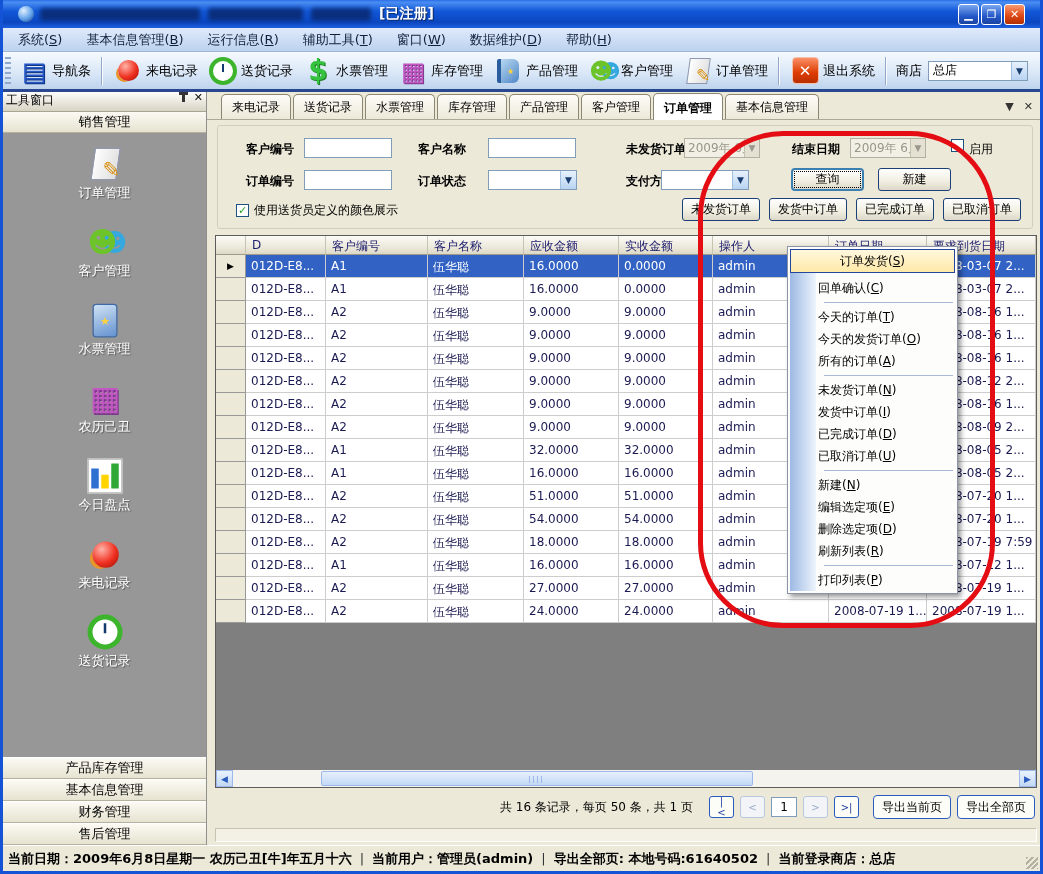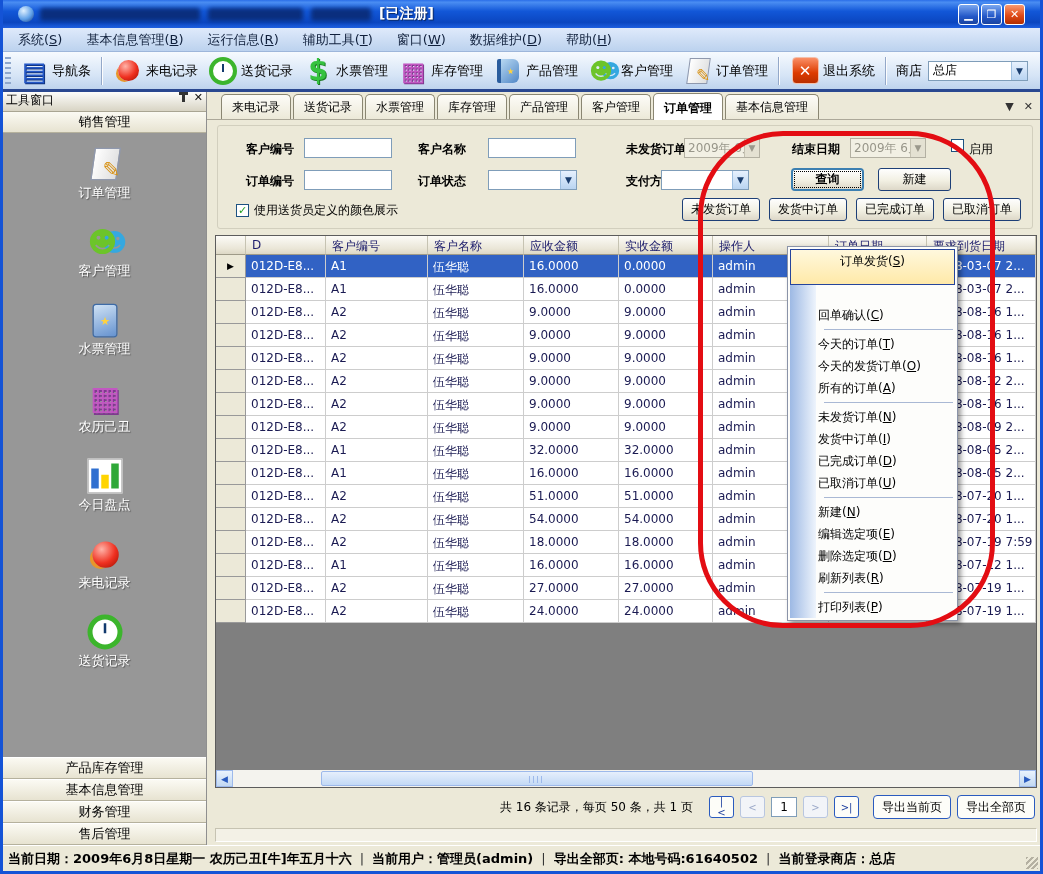--- a/index.html
+++ b/index.html
@@ -71,21 +71,21 @@
   .datecombo{height:20px;border:1px solid #b3b0a2;background:#f2f0e4;color:#98968a;font-size:12px;
      display:flex;align-items:center;}
   .datecombo .dval{flex:1;padding-left:3px;white-space:nowrap;overflow:hidden;}
   .datecombo .arrow{width:15px;height:18px;background:#e4e1d2;border-left:1px solid #c5c2b2;color:#9a988c;
      font-size:9px;display:flex;align-items:center;justify-content:center;}
   .cb{width:13px;height:13px;border:1px solid #1d5281;background:#fff;display:inline-flex;
      align-items:center;justify-content:center;font-size:11px;color:#21a121;font-weight:bold;flex:0 0 auto;}
   .cb.checked::before{content:"✓";}
   .xpbtn{height:23px;padding:0 8px;font-size:12px;color:#000;border:1px solid #1d3f77;border-radius:3px;
      background:linear-gradient(#fefefe,#f2f0e3 55%,#ddd8c8);display:inline-flex;align-items:center;justify-content:center;white-space:nowrap;}
-  .xpbtn.focus{outline:1px dotted #000;outline-offset:-4px;border:2px solid #3c7fb1;border-radius:4px;font-weight:bold;}
+  .xpbtn.focus{outline:1px dotted #000;outline-offset:-4px;border:2px solid #3c7fb1;border-radius:4px;}
   
   .sidebar{position:absolute;left:0;top:92px;width:204px;height:753px;display:flex;flex-direction:column;
      border-right:1px solid #8f8f8f;}
   .tool-titlebar{height:20px;background:linear-gradient(#fdfdfb,#d8d4c4);border-bottom:1px solid #a9a593;
      display:flex;align-items:flex-start;padding:0 3px;font-size:12px;color:#000;}
   .tool-titlebar .ticons{margin-left:auto;display:flex;gap:9px;align-items:center;}
   .pin{width:3px;height:9px;background:#333;position:relative;display:inline-block;}
   .pin::before{content:"";position:absolute;top:-1px;left:-3px;width:9px;height:3px;background:#333;}
   .tclose{font-size:11px;color:#111;font-weight:bold;line-height:1;}
   .side-section{height:21px;background:linear-gradient(#fbfaf3,#e7e3d1);border-bottom:1px solid #b5b19d;
@@ -149,22 +149,22 @@
      display:flex;align-items:center;padding:0 8px;font-size:13px;font-weight:bold;color:#000;white-space:nowrap;overflow:hidden;}
   .seg+.seg::before{content:"|";margin:0 8px;font-weight:normal;color:#333;}
   .sgrip{position:absolute;right:2px;bottom:2px;width:12px;height:12px;
      background:repeating-linear-gradient(135deg,#b5b1a2 0 2px,transparent 2px 4px);}
   
   .ctxmenu{position:absolute;left:784px;top:246px;width:171px;background:#fdfdfb;border:1px solid #8a93a8;
      box-shadow:3px 3px 5px rgba(0,0,0,.4);padding:2px;z-index:30;}
   .ctxmenu::before{content:"";position:absolute;left:2px;top:2px;bottom:2px;width:26px;
      background:linear-gradient(90deg,#9db9e4,#eef4fc);}
   .mitem{position:relative;height:22px;line-height:22px;padding-left:28px;font-size:12px;color:#000;white-space:nowrap;}
-  .mitem.highlight{height:36px;line-height:22px;border:1px solid #26459c;background:linear-gradient(#fff8dd,#ffe9a8);
-     text-align:center;padding-left:0;margin-bottom:19px;}
+  .mitem.highlight{height:24px;line-height:22px;border:1px solid #26459c;background:linear-gradient(#fff8dd,#ffe9a8);
+     text-align:center;padding-left:0;margin-bottom:4px;}
   .mitem.sep{height:0;border-top:1px solid #a9b8d4;margin:3px 2px 3px 34px;padding:0;}
   
   .redoval{position:absolute;left:695px;top:131px;width:297px;height:497px;border:5px solid #e30d13;
      border-radius:85px;z-index:60;pointer-events:none;}
 </style>
 </head>
 <body>
 
 <div class="screen">
 

